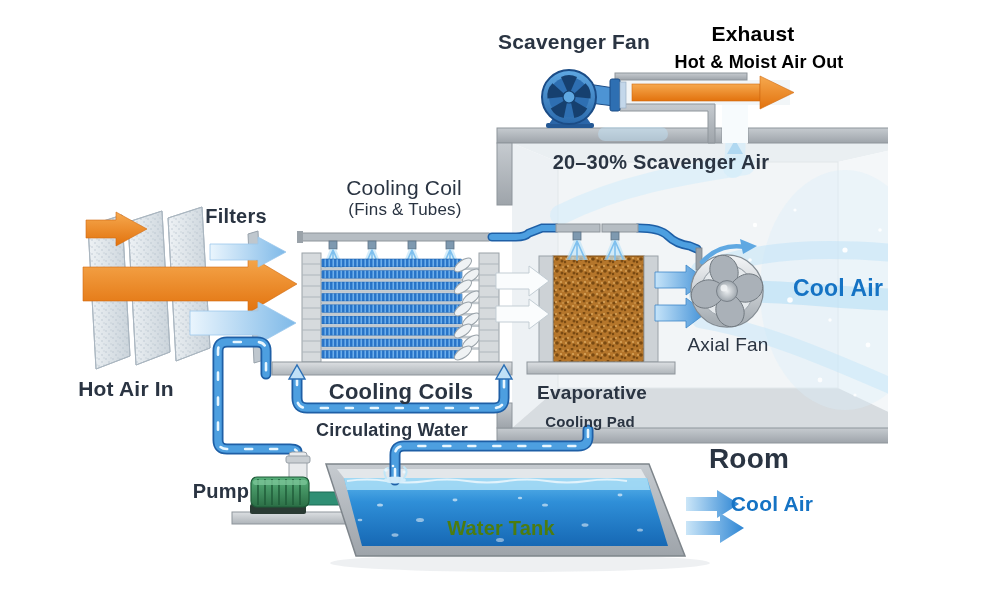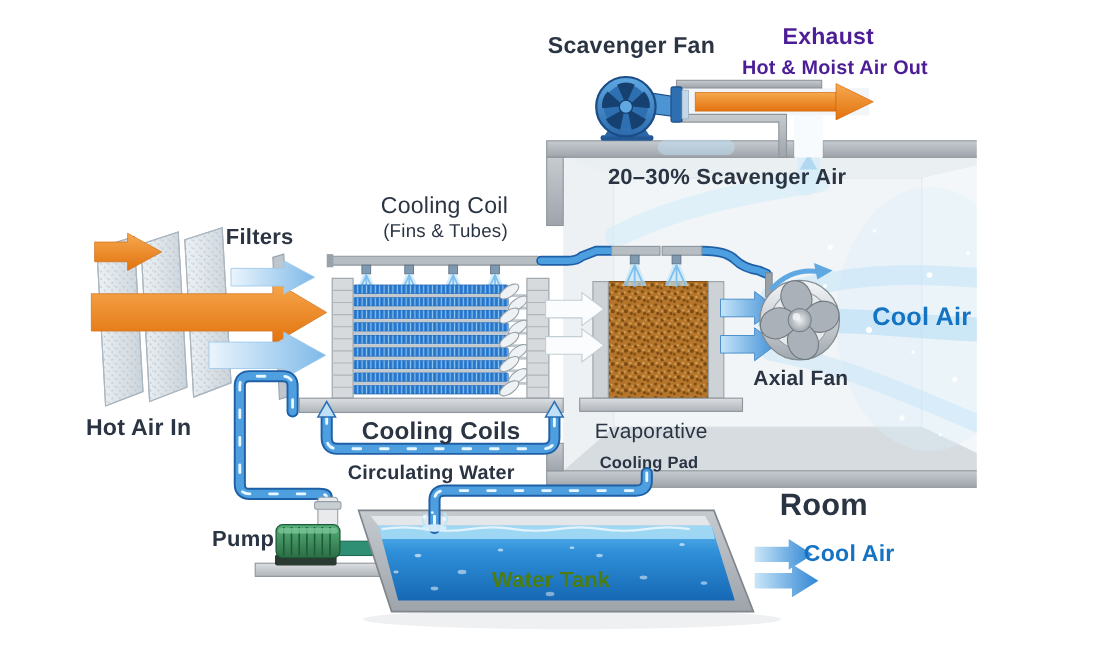--- a/index.html
+++ b/index.html
@@ -2,21 +2,21 @@
 <html><head>
 <meta charset="utf-8">
 <style>
   html,body{margin:0;padding:0;background:#fff;}
   #stage{position:relative;width:888px;height:600px;background:#ffffff;overflow:hidden;
          font-family:"Liberation Sans",sans-serif;}
   #art{position:absolute;left:0;top:0;}
   .lbl{position:absolute;transform:translate(-50%,-50%);white-space:nowrap;
        color:#2A3442;z-index:5;letter-spacing:.2px;}
   .navy{color:#2A3442}
-  .orange{color:#4c1d95}
+  .orange{color:#000000}
   .blue{color:#1573C4}
   .white{color:#4d7c0f}
 </style>
 </head>
 <body>
 
 <div id="stage">
 
 <svg id="art" width="1000" height="600" viewBox="0 0 1000 600">
   <defs>
@@ -370,22 +370,22 @@
 <div class="lbl navy" style="left:574px;top:42px;font-size:21px;font-weight:bold">Scavenger Fan</div>
 <div class="lbl orange" style="left:753px;top:34px;font-size:21px;font-weight:bold">Exhaust</div>
 <div class="lbl orange" style="left:759px;top:62px;font-size:18px;font-weight:bold">Hot &amp; Moist Air Out</div>
 <div class="lbl navy" style="left:661px;top:162px;font-size:20px;font-weight:bold">20–30% Scavenger Air</div>
 <div class="lbl navy" style="left:236px;top:216px;font-size:20px;font-weight:bold">Filters</div>
 <div class="lbl navy" style="left:126px;top:389px;font-size:21px;font-weight:bold">Hot Air In</div>
 <div class="lbl navy" style="left:404px;top:188px;font-size:21px;font-weight:normal">Cooling Coil</div>
 <div class="lbl navy" style="left:405px;top:210px;font-size:17px">(Fins &amp; Tubes)</div>
 <div class="lbl navy" style="left:401px;top:392px;font-size:22px;font-weight:bold">Cooling Coils</div>
 <div class="lbl navy" style="left:392px;top:430px;font-size:18px;font-weight:bold">Circulating Water</div>
-<div class="lbl navy" style="left:592px;top:393px;font-size:19px;font-weight:normal">Evaporative</div>
+<div class="lbl navy" style="left:592px;top:393px;font-size:19px;font-weight:bold">Evaporative</div>
 <div class="lbl navy" style="left:590px;top:421px;font-size:15px;font-weight:bold">Cooling Pad</div>
-<div class="lbl navy" style="left:728px;top:345px;font-size:19px;font-weight:bold">Axial Fan</div>
+<div class="lbl navy" style="left:728px;top:345px;font-size:19px;font-weight:normal">Axial Fan</div>
 <div class="lbl blue" style="left:838px;top:288px;font-size:23px;font-weight:bold">Cool Air</div>
 <div class="lbl navy" style="left:749px;top:459px;font-size:28px;font-weight:bold">Room</div>
 <div class="lbl navy" style="left:221px;top:491px;font-size:20px;font-weight:bold">Pump</div>
 <div class="lbl white" style="left:501px;top:528px;font-size:20px;font-weight:bold">Water Tank</div>
 <div class="lbl blue" style="left:772px;top:504px;font-size:21px;font-weight:bold">Cool Air</div>
 
 </div>
 
 </body></html>

